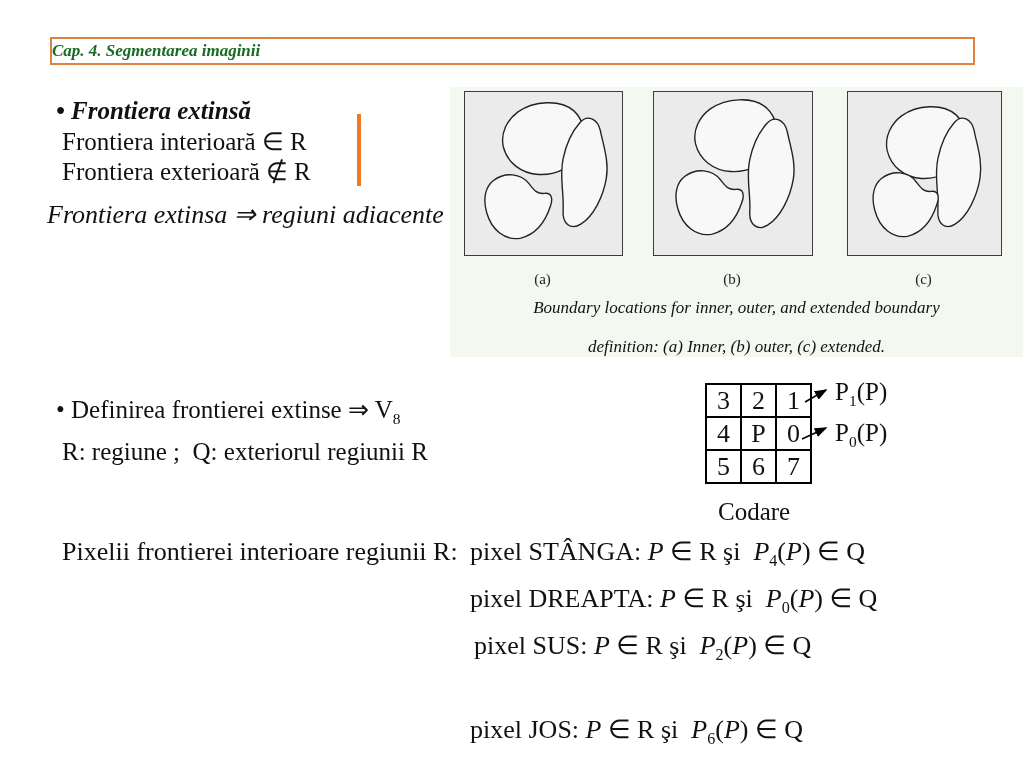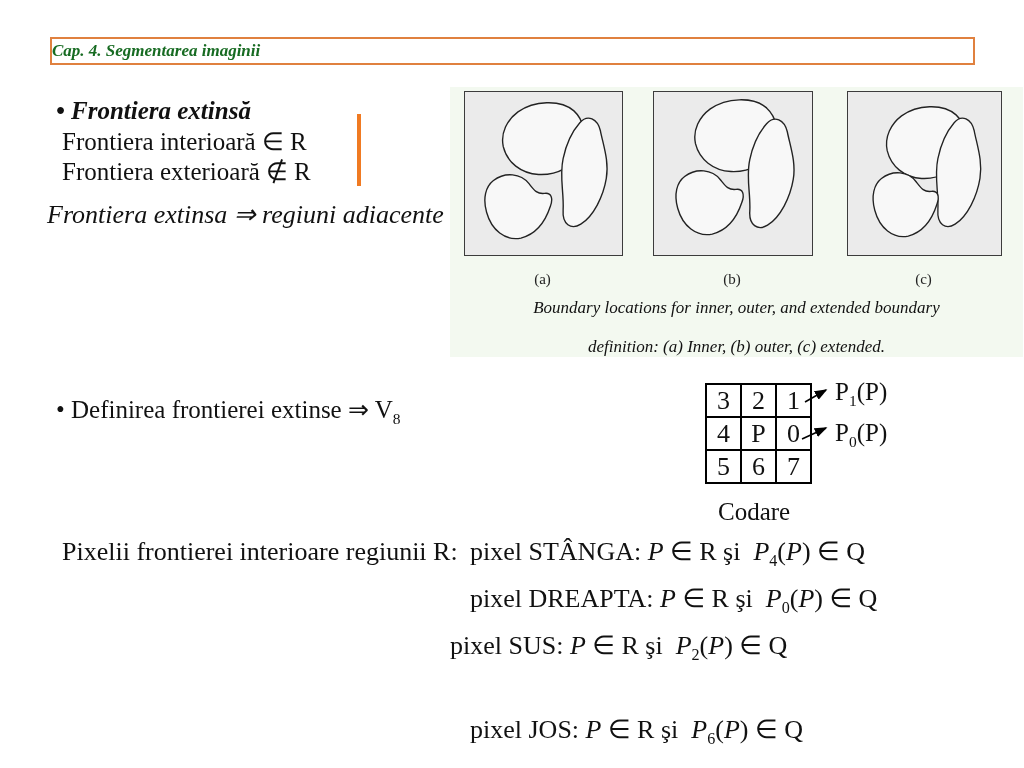--- a/index.html
+++ b/index.html
@@ -68,20 +68,21 @@
       </svg>
     </div>
     <div class="panel-label" style="left:14px;width:157px;">(a)</div>
     <div class="panel-label" style="left:203px;width:158px;">(b)</div>
     <div class="panel-label" style="left:397px;width:153px;">(c)</div>
     <div class="caption" style="top:211px;">Boundary locations for inner, outer, and extended boundary</div>
     <div class="caption" style="top:250px;">definition: (a) Inner, (b) outer, (c) extended.</div>
   </div>
 
   <div class="abs t25 formula" style="left:56px;top:395px;"><span>• Definirea frontierei extinse ⇒ V</span><sub>8</sub></div>
+  <div class="abs t25" style="left:62px;top:437px;">R: regiune ;  Q: exteriorul regiunii R</div>
 
   <table class="abs codetable" style="left:705px;top:383px;">
     <tbody>
         <tr>
       <td>3</td>
       <td>2</td>
       <td>1</td>
     </tr>
     <tr>
       <td>4</td>
@@ -108,17 +109,17 @@
   <div class="abs t25 formula" style="left:835px;top:377px;"><span>P</span><sub>1</sub><span>(P)</span></div>
   <div class="abs t25 formula" style="left:835px;top:418px;"><span>P</span><sub>0</sub><span>(P)</span></div>
   <div class="abs t25" style="left:718px;top:497px;">Codare</div>
 
   <div class="abs t26" style="left:62px;top:536px;">Pixelii frontierei interioare regiunii R:</div>
 
   <div class="abs t26 pixline formula" style="left:470px;top:536px;"><span>pixel STÂNGA: </span><i>P</i><span> ∈ R şi  </span><i>P</i><sub>4</sub><span>(</span><i>P</i><span>) ∈ Q</span></div>
 
   <div class="abs t26 pixline formula" style="left:470px;top:583px;"><span>pixel DREAPTA: </span><i>P</i><span> ∈ R şi  </span><i>P</i><sub>0</sub><span>(</span><i>P</i><span>) ∈ Q</span></div>
 
-  <div class="abs t26 pixline formula" style="left:450px;top:630px;"><span>pixel SUS: </span><i>P</i><span> ∈ R şi  </span><i>P</i><sub>2</sub><span>(</span><i>P</i><span>) ∈ Q</span></div>
+  <div class="abs t26 pixline formula" style="left:474px;top:630px;"><span>pixel SUS: </span><i>P</i><span> ∈ R şi  </span><i>P</i><sub>2</sub><span>(</span><i>P</i><span>) ∈ Q</span></div>
 
   <div class="abs t26 pixline formula" style="left:470px;top:677px;margin-top:37px;"><span>pixel JOS: </span><i>P</i><span> ∈ R şi  </span><i>P</i><sub>6</sub><span>(</span><i>P</i><span>) ∈ Q</span></div>
 
 </div>
 
 </body></html>

